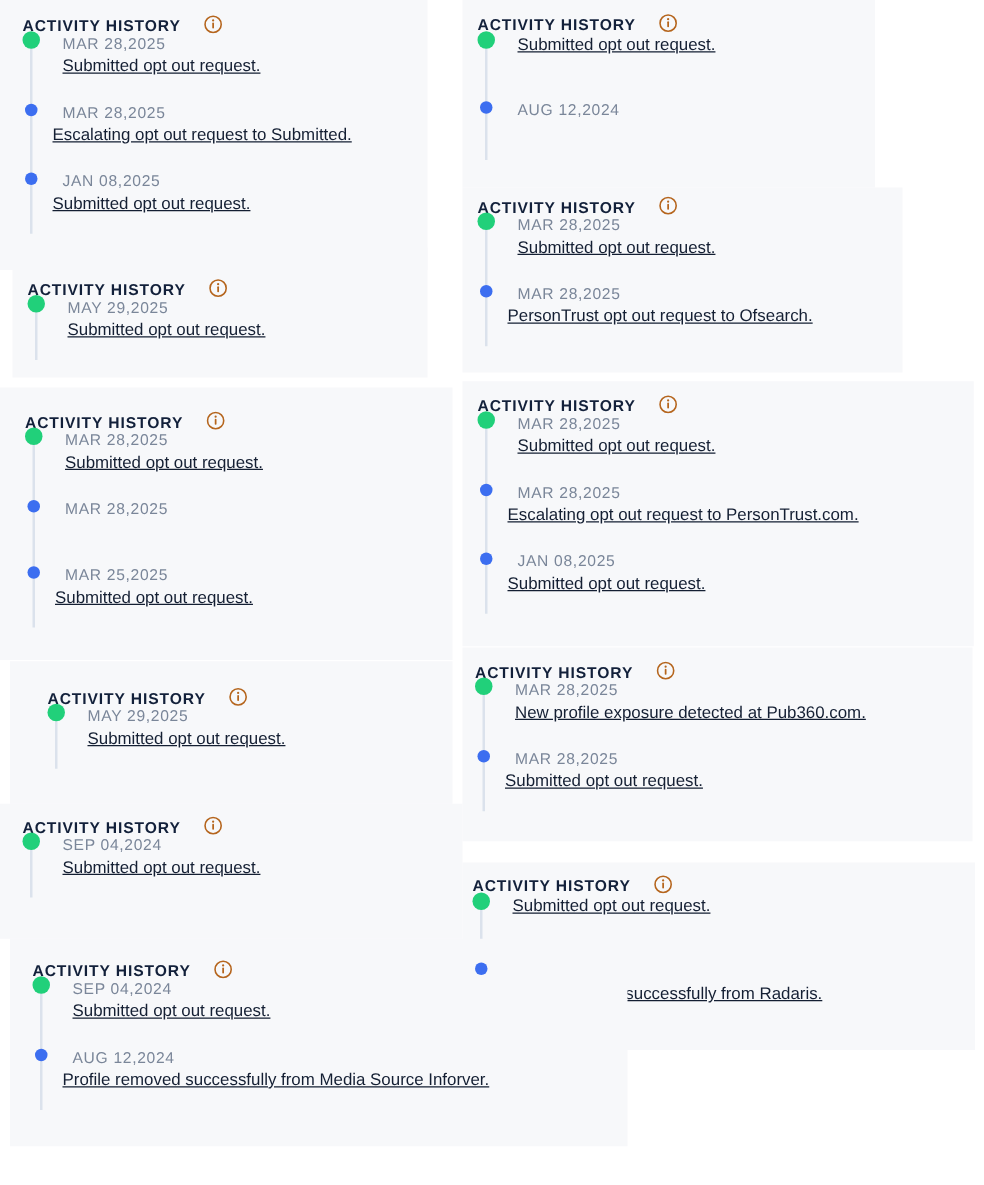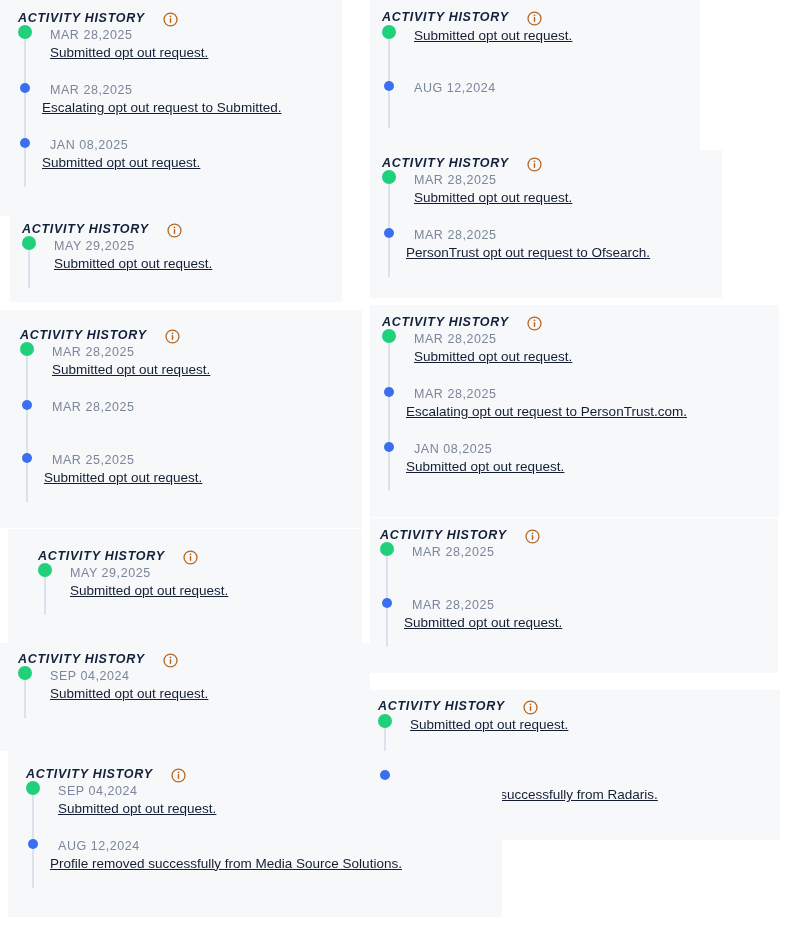--- a/index.html
+++ b/index.html
@@ -23,24 +23,23 @@
 
   
   .ah-card {
     position: absolute;
     background: #f7f8fa;
     box-sizing: border-box;
   }
 
   .ah-header {
     display: flex;
-    align-items: flex-start;
+    align-items: flex-end;
     gap: 18px;
     white-space: nowrap;
-    font-style: italic;
   }
 
   .ah-title {
     font-size: 12.5px;
     font-weight: 700;
     letter-spacing: 0.72px;
     color: #12203a;
     text-transform: uppercase;
     line-height: 1;
   }
@@ -326,20 +325,21 @@
             <circle cx="8" cy="4.6" r="0.95" fill="#b5651d"></circle>
             <rect x="7.25" y="6.5" width="1.5" height="5.1" rx="0.7" fill="#b5651d"></rect>
           </svg>
         </span>
       </div>
       <div class="ah-timeline">
         <div class="ah-item">
           <span class="rail"></span>
           <span class="dot green"></span>
           <div class="ah-date">MAR 28,2025</div>
+          <div class="ah-desc">New profile exposure detected at Pub360.com.</div>
         </div>
         <div class="ah-item shift">
           <span class="rail"></span>
           <span class="dot blue"></span>
           <div class="ah-date">MAR 28,2025</div>
           <div class="ah-desc">Submitted opt out request.</div>
         </div>
       </div>
     </div>
 
@@ -405,18 +405,18 @@
         <div class="ah-item">
           <span class="rail"></span>
           <span class="dot green"></span>
           <div class="ah-date">SEP 04,2024</div>
           <div class="ah-desc">Submitted opt out request.</div>
         </div>
         <div class="ah-item shift">
           <span class="rail"></span>
           <span class="dot blue"></span>
           <div class="ah-date">AUG 12,2024</div>
-          <div class="ah-desc">Profile removed successfully from Media Source Solutions.</div>
+          <div class="ah-desc">Profile removed successfully from Media Source Inforver.</div>
         </div>
       </div>
     </div>
 
 </div>
 
 </body></html>

